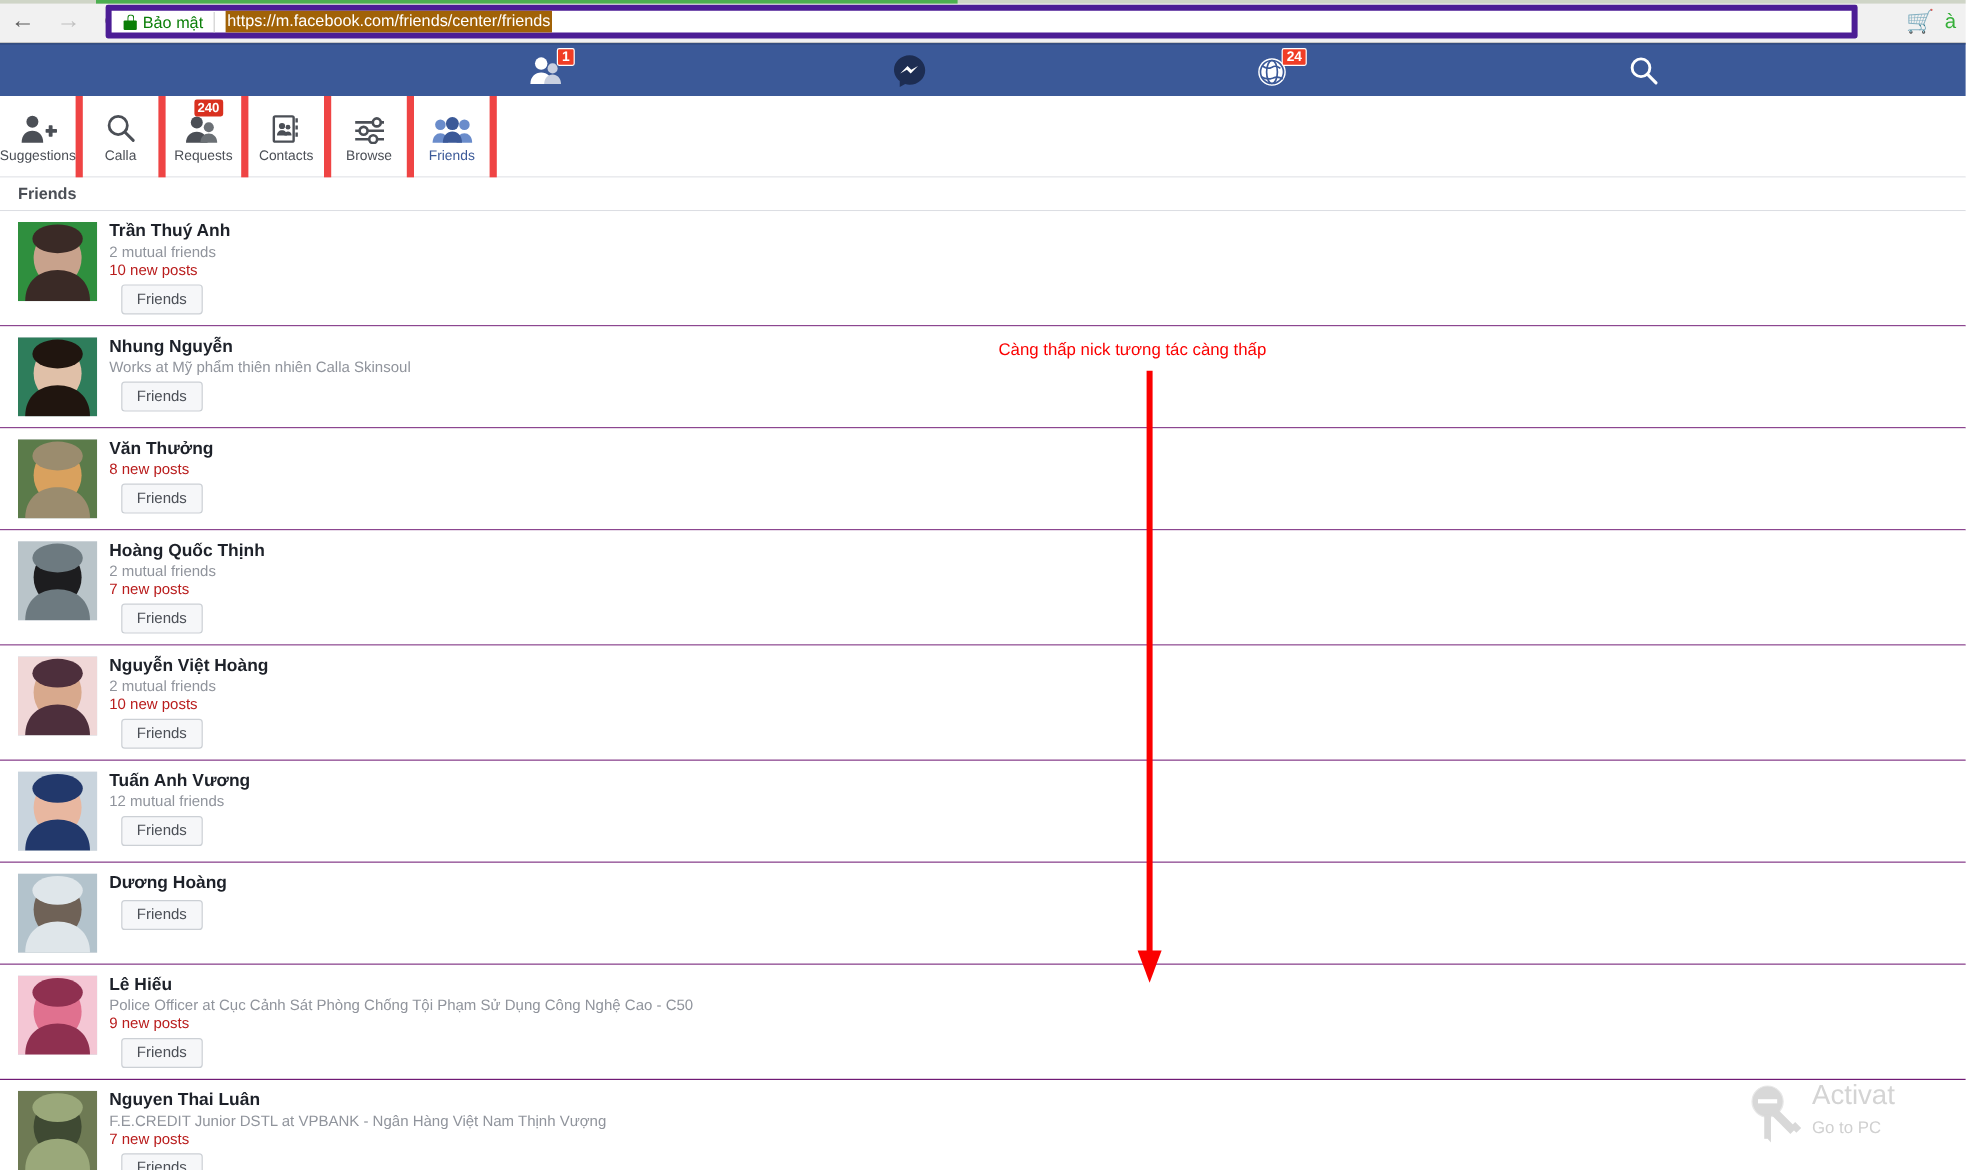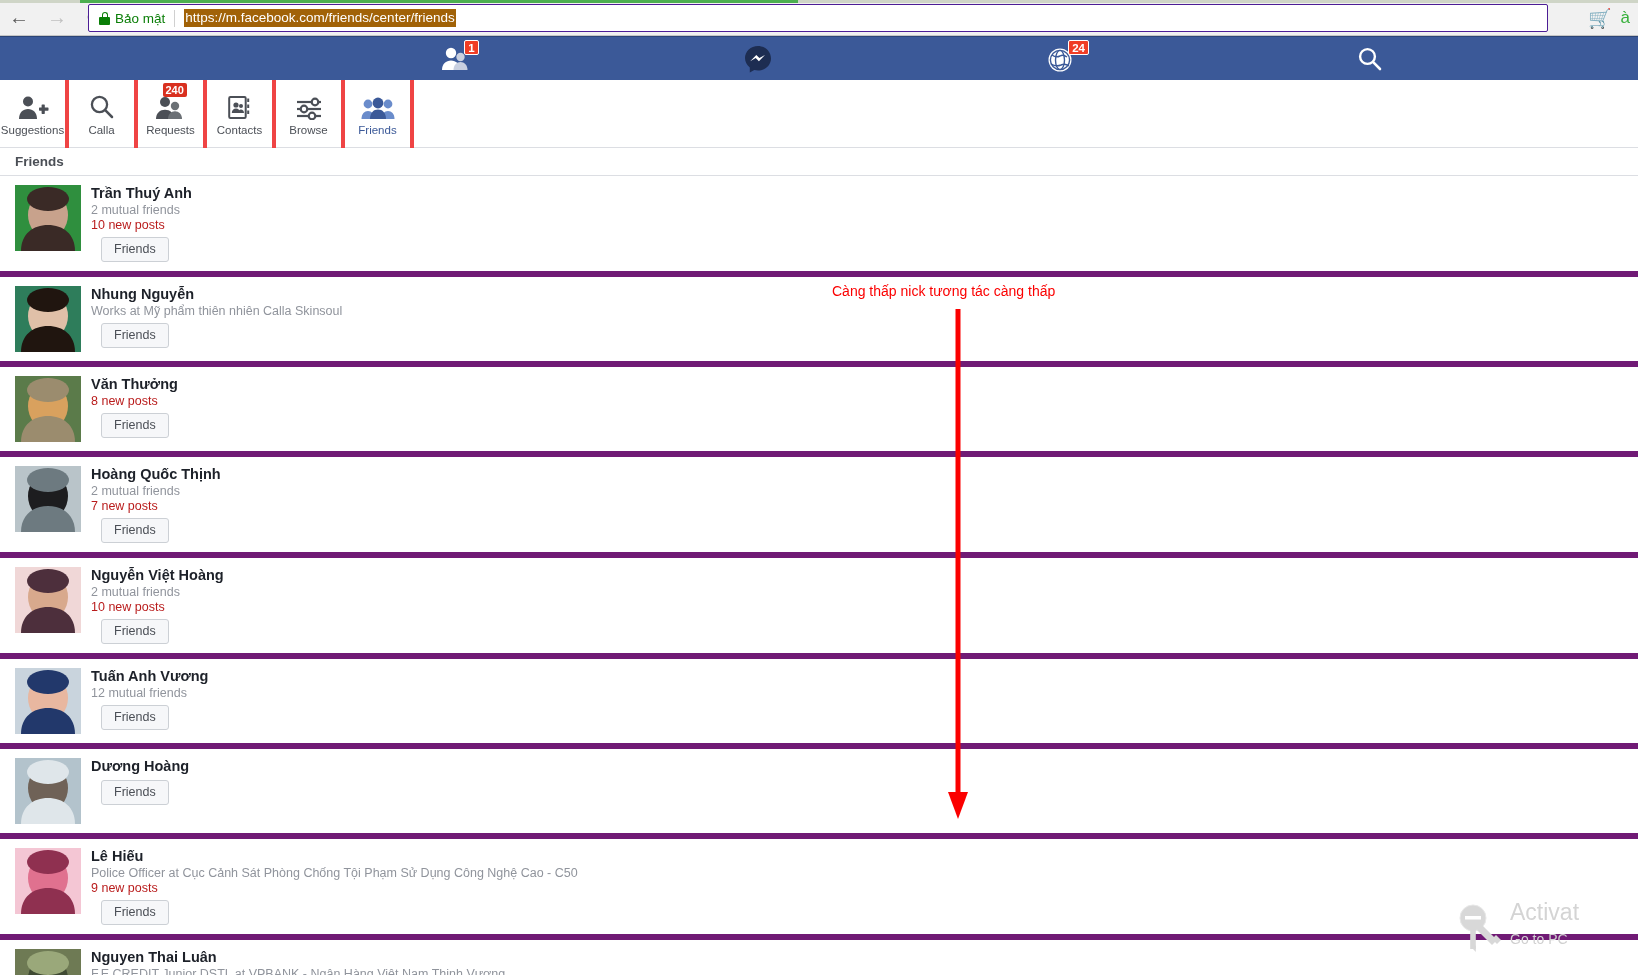--- a/index.html
+++ b/index.html
@@ -32,21 +32,21 @@
     display: flex; align-items: center; justify-content: center;
     font-size: 20px; color: #5a5a5a;
   }
   .nav-btn.dim { color: #c0c0c0; }
   .nav-btn.reload { font-size: 19px; color: #5f5f5f; }
 
   #omnibox {
     position: absolute; left: 88px; top: 4px;
     width: 1460px; height: 28px;
     background: #fff;
-    border: 1px solid #4c1d95;
+    border: 5px solid #4c1d95;
     border-radius: 2px;
     display: flex; align-items: center;
   }
   #lock-icon {
     margin-left: 10px; margin-right: 5px;
     width: 11px; height: 13px; position: relative;
   }
   #lock-icon .body {
     position: absolute; left: 0; bottom: 0;
     width: 11px; height: 8px; background: #0a7e07; border-radius: 1px;
@@ -109,21 +109,21 @@
   
   #tab-row {
     position: absolute; left: 0; top: 80px;
     width: 1638px; height: 68px;
     background: #fff;
     border-bottom: 1px solid #dcdee3;
     display: flex;
   }
   .tab {
     width: 69px; height: 68px;
-    border-right: 4px solid #ef4444;
+    border-right: 6px solid #ef4444;
     display: flex; flex-direction: column;
     align-items: center; justify-content: center;
     gap: 4px;
     position: relative;
   }
   .tab .tab-icon {
     height: 28px; display: flex; align-items: flex-end; justify-content: center;
     position: relative;
   }
   .tab .tab-label {
@@ -150,21 +150,21 @@
     font-size: 13.5px; font-weight: bold; color: #4b4f56; margin-left: 15px;
   }
 
   
   #friend-list {
     position: absolute; left: 0; top: 176px;
     width: 1638px;
   }
   .friend-row {
     position: relative;
-    border-bottom: 6px solid #701a75;
+    border-bottom: 1px solid #701a75;
     padding: 9px 0 9px 15px;
     display: flex;
     background: #fff;
   }
   .avatar {
     width: 66px; height: 66px;
     flex: 0 0 66px;
     background: #d8dbe0;
     overflow: hidden;
     position: relative;

